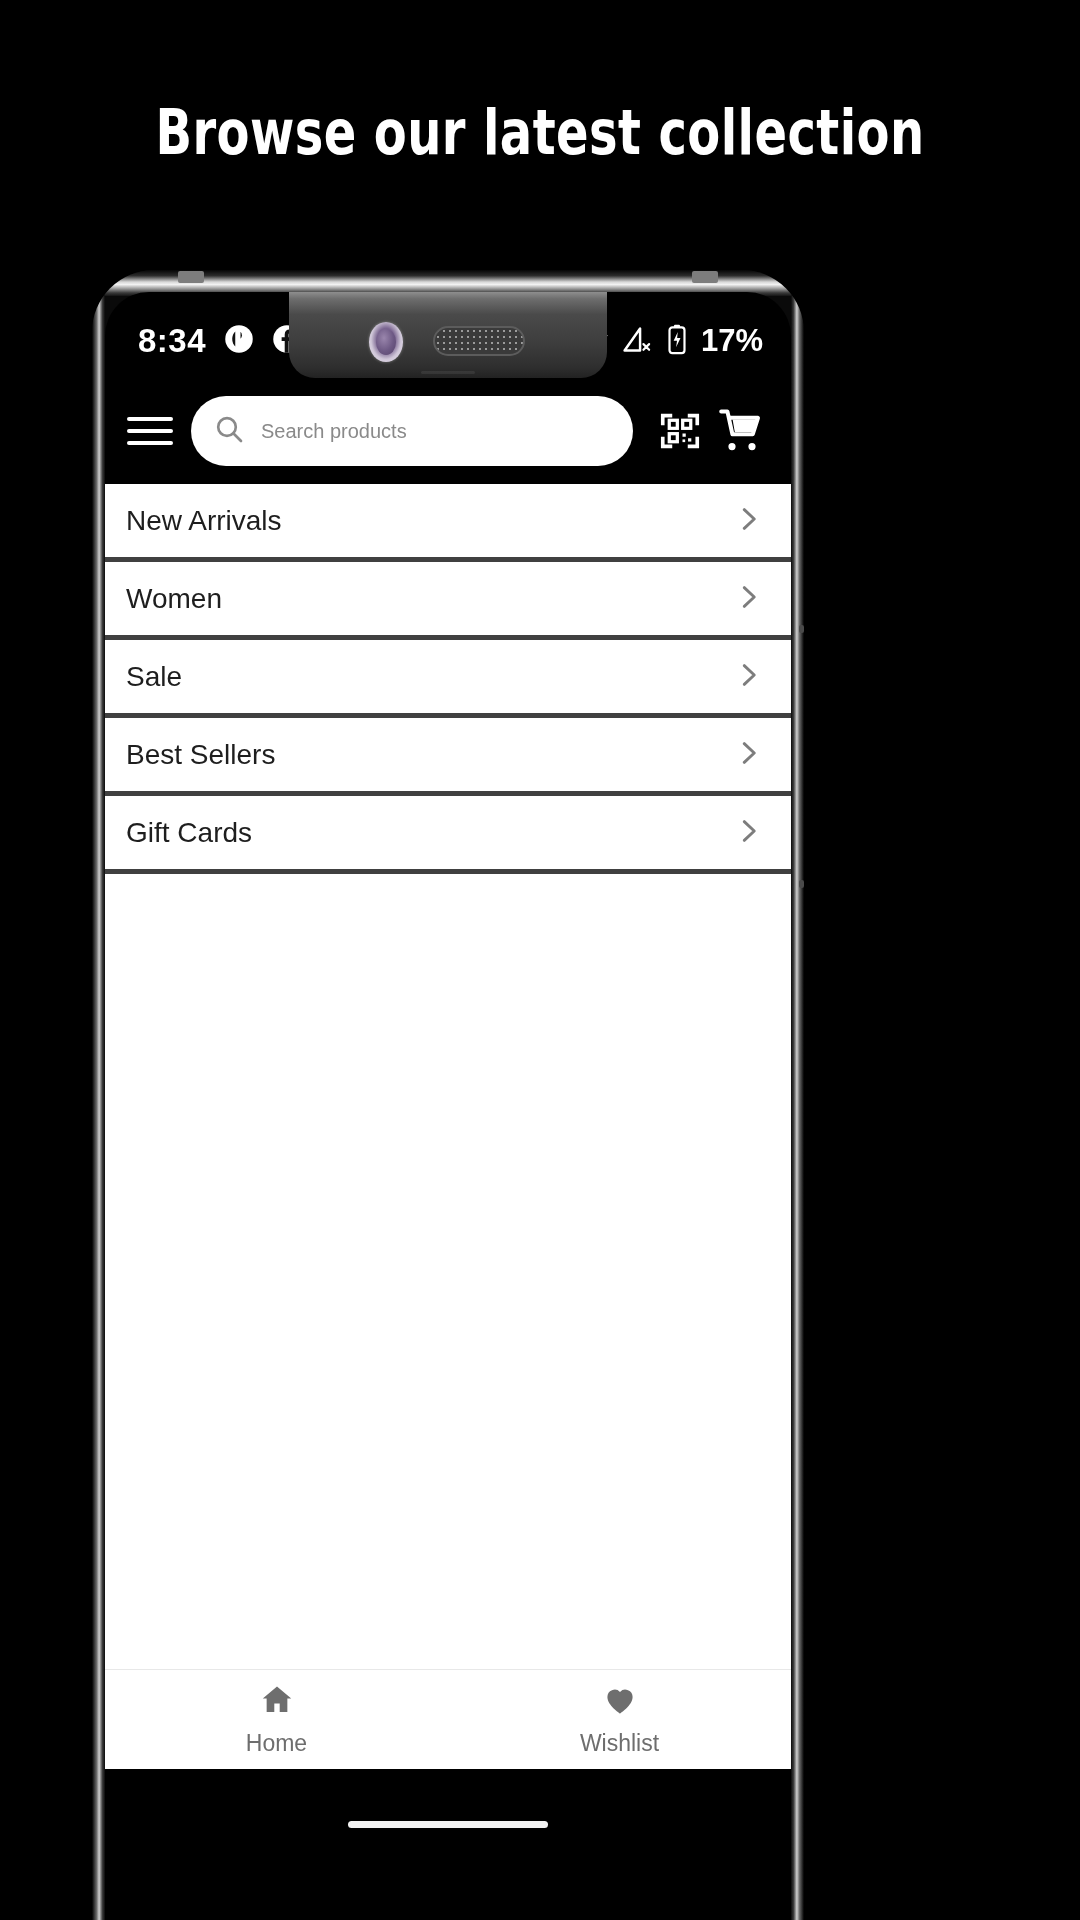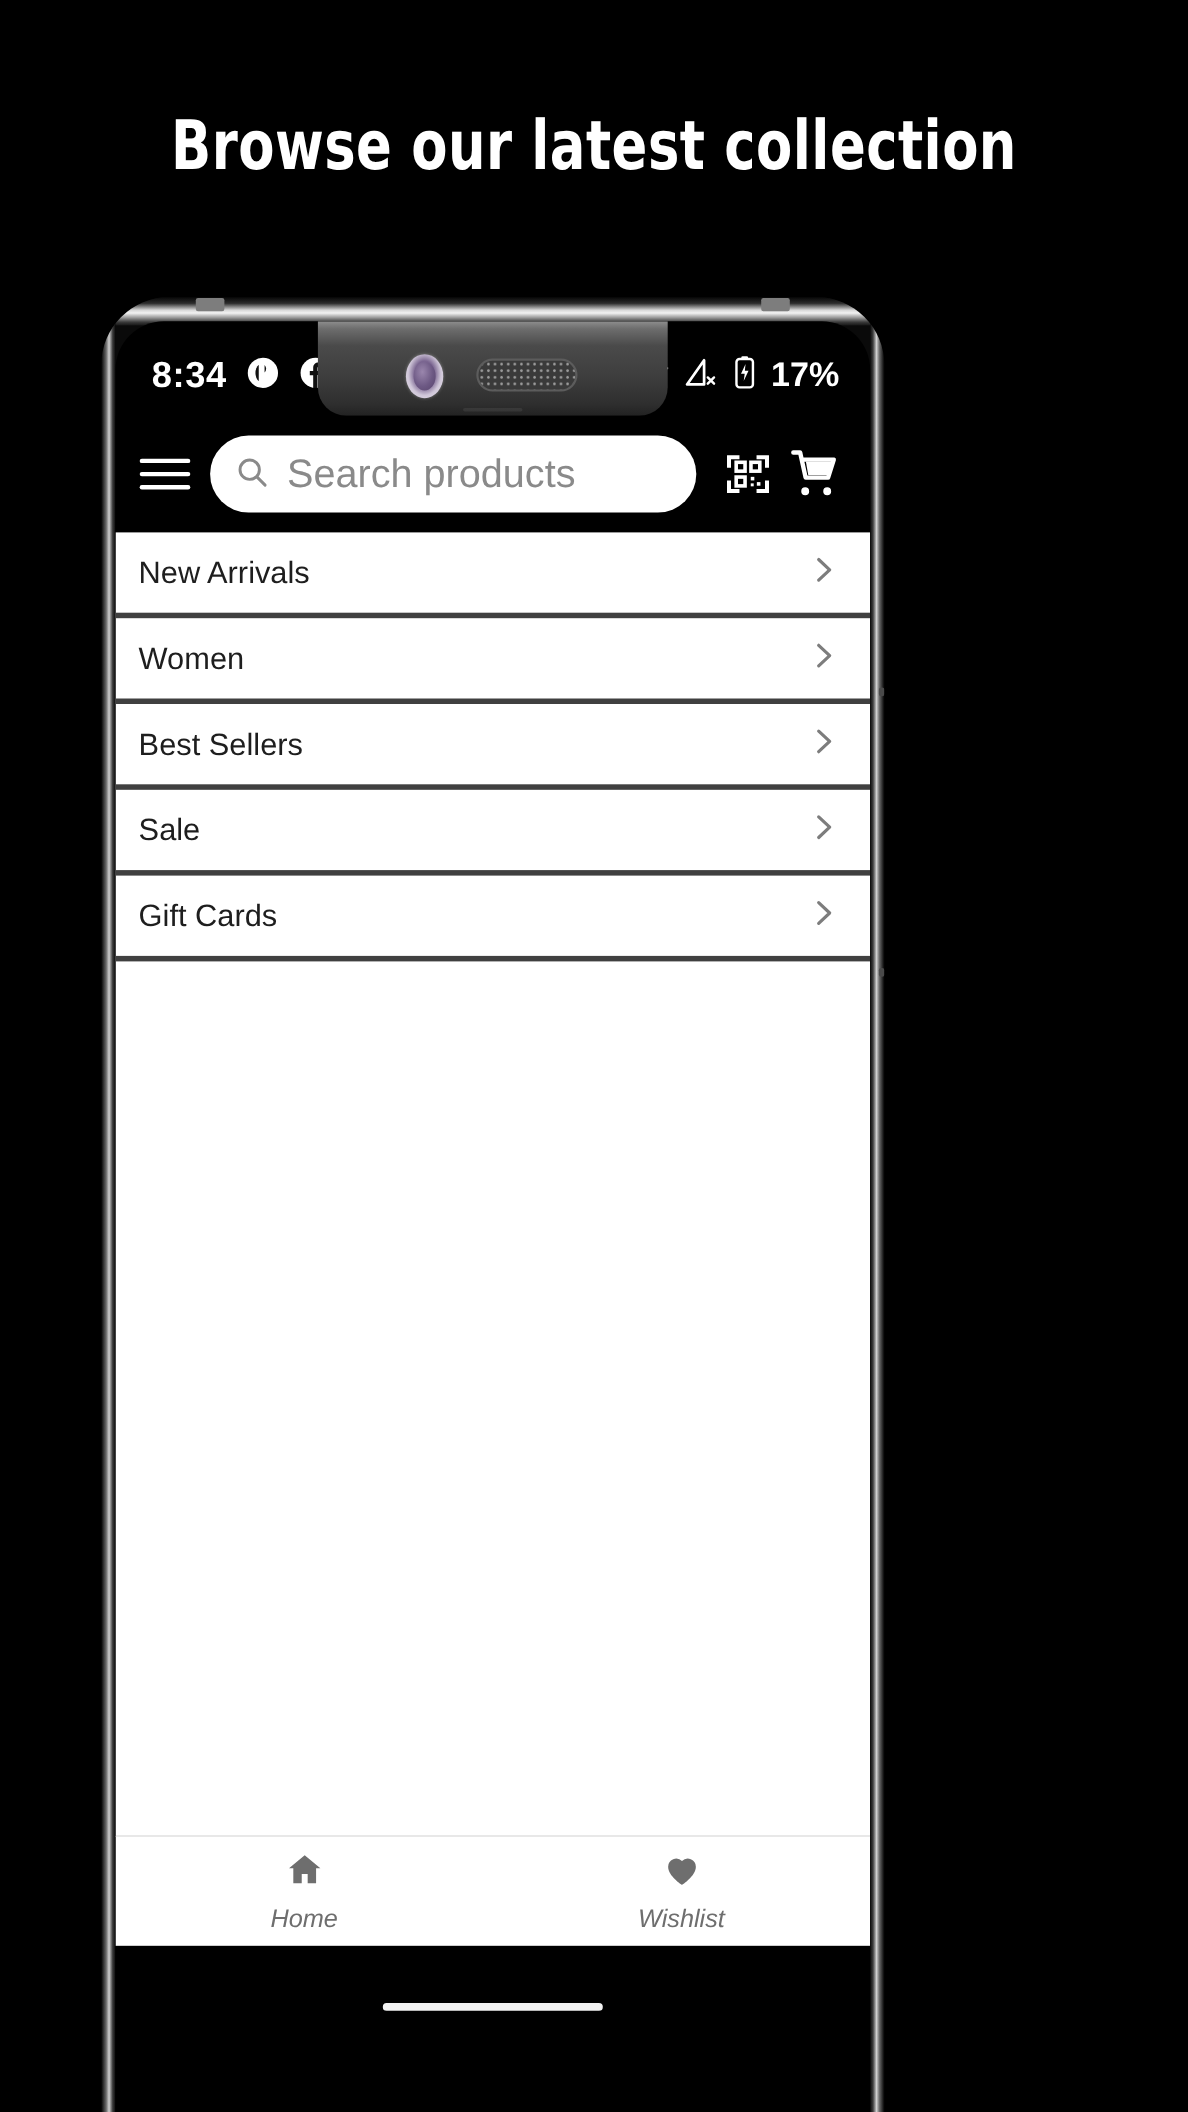--- a/index.html
+++ b/index.html
@@ -115,21 +115,21 @@
     position: absolute; left: 0; top: 86px; width: 686px; height: 106px;
     background: #000; display: flex; align-items: center;
   }
   .hamburger { width: 46px; margin-left: 22px; cursor: pointer; }
   .hamburger span { display: block; height: 4px; background: #fff; border-radius: 2px; margin: 8px 0; }
   .searchbox {
     flex: 1; height: 70px; margin: 0 16px 0 18px;
     background: #fff; border-radius: 35px;
     display: flex; align-items: center; padding: 0 22px;
   }
-  .search-ph { color: #8a8a8a; font-size: 36px; margin-left: 16px; }
+  .search-ph { color: #8a8a8a; font-size: 20px; margin-left: 16px; }
   .icon-btn { width: 62px; display: flex; align-items: center; justify-content: center; }
   .icon-btn.cart { margin-right: 18px; }
 
   
   .content {
     position: absolute; left: 0; top: 192px; width: 686px; height: 1185px;
     background: #fff;
   }
   .row {
     height: 78px; display: flex; align-items: center;
@@ -138,21 +138,21 @@
   }
   .row .label { font-size: 28px; color: #1e1e1e; }
   .row .chev { margin-left: auto; }
 
   
   .bottomnav {
     position: absolute; left: 0; top: 1377px; width: 686px; height: 100px;
     background: #fff; border-top: 1px solid #e8e8e8;
     display: flex; align-items: center;
   }
-  .nav-item { flex: 1; display: flex; flex-direction: column; align-items: center; gap: 8px; font-style: italic; }
+  .nav-item { flex: 1; display: flex; flex-direction: column; align-items: center; gap: 8px; }
   .nav-label { font-size: 23px; color: #6e6e6e; }
   .nav-item.active .nav-label { color: #111; font-weight: 700; }
 
   
   .navbar-sys {
     position: absolute; left: 0; top: 1477px; width: 686px; height: 183px; background: #000;
   }
   .gesture {
     position: absolute; left: 50%; transform: translateX(-50%); top: 52px;
     width: 200px; height: 7px; border-radius: 4px; background: #f2f2f2;
@@ -268,29 +268,29 @@
         </div>
         <div class="row">
           <span class="label">Women</span>
           <span class="chev">
             <svg width="30" height="30" viewBox="0 0 24 24">
                 <path d="M9 4.5 17 12l-8 7.5" fill="none" stroke="#7d7d7d" stroke-width="2.3" stroke-linecap="round" stroke-linejoin="round"></path>
               </svg>
           </span>
         </div>
         <div class="row">
+          <span class="label">Sale</span>
+          <span class="chev">
+            <svg width="30" height="30" viewBox="0 0 24 24">
+                <path d="M9 4.5 17 12l-8 7.5" fill="none" stroke="#7d7d7d" stroke-width="2.3" stroke-linecap="round" stroke-linejoin="round"></path>
+              </svg>
+          </span>
+        </div>
+        <div class="row">
           <span class="label">Best Sellers</span>
-          <span class="chev">
-            <svg width="30" height="30" viewBox="0 0 24 24">
-                <path d="M9 4.5 17 12l-8 7.5" fill="none" stroke="#7d7d7d" stroke-width="2.3" stroke-linecap="round" stroke-linejoin="round"></path>
-              </svg>
-          </span>
-        </div>
-        <div class="row">
-          <span class="label">Sale</span>
           <span class="chev">
             <svg width="30" height="30" viewBox="0 0 24 24">
                 <path d="M9 4.5 17 12l-8 7.5" fill="none" stroke="#7d7d7d" stroke-width="2.3" stroke-linecap="round" stroke-linejoin="round"></path>
               </svg>
           </span>
         </div>
         <div class="row">
           <span class="label">Gift Cards</span>
           <span class="chev">
             <svg width="30" height="30" viewBox="0 0 24 24">

